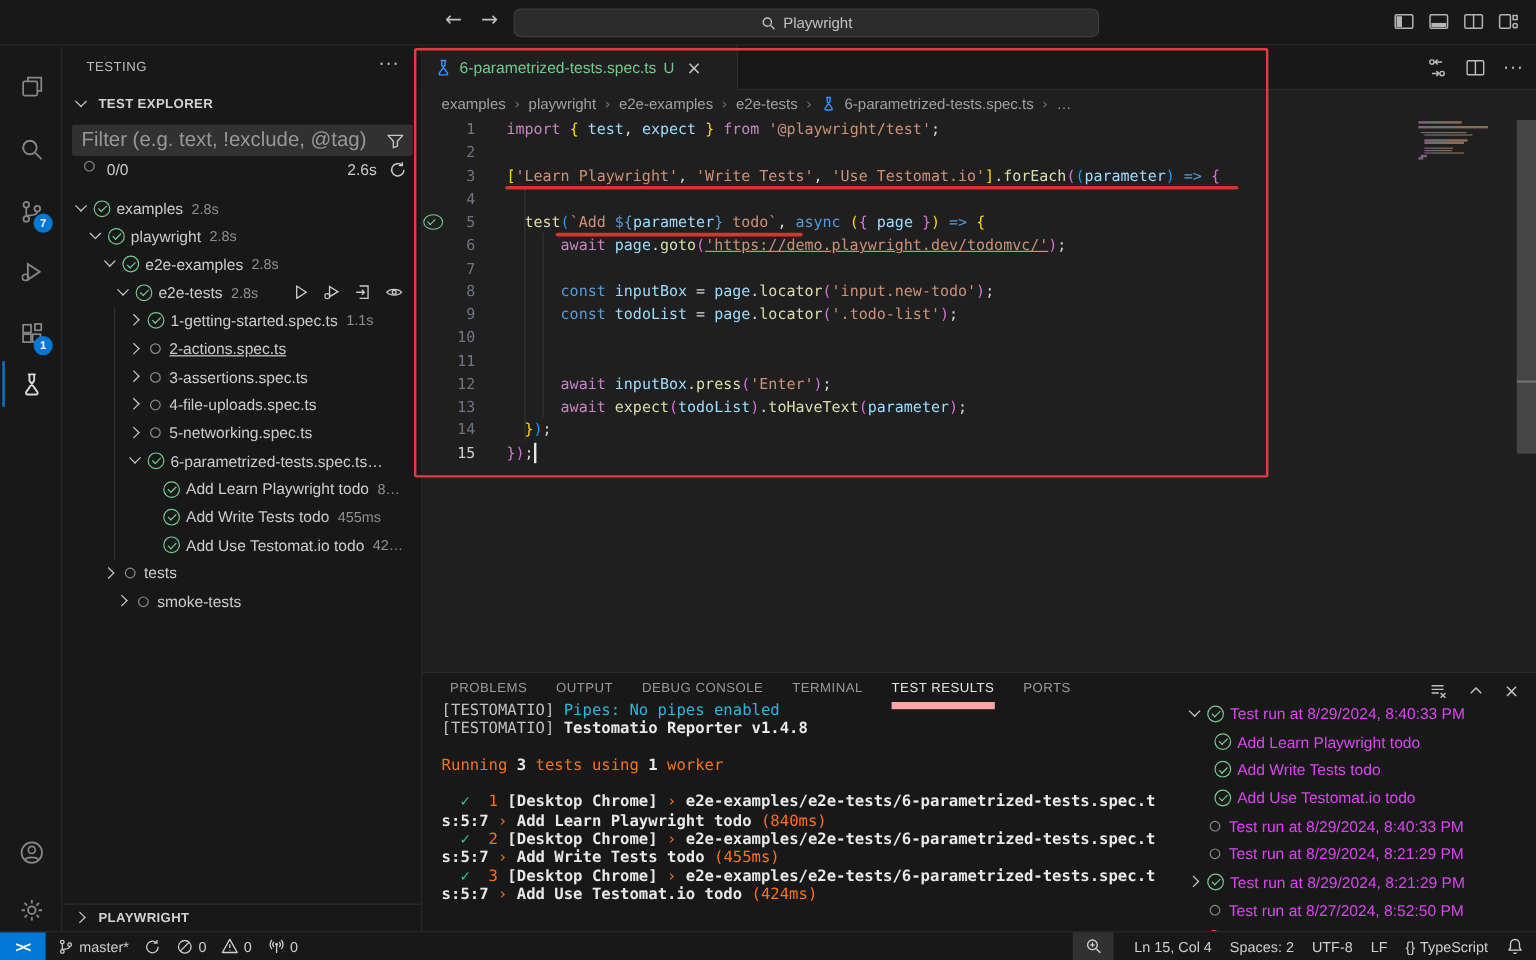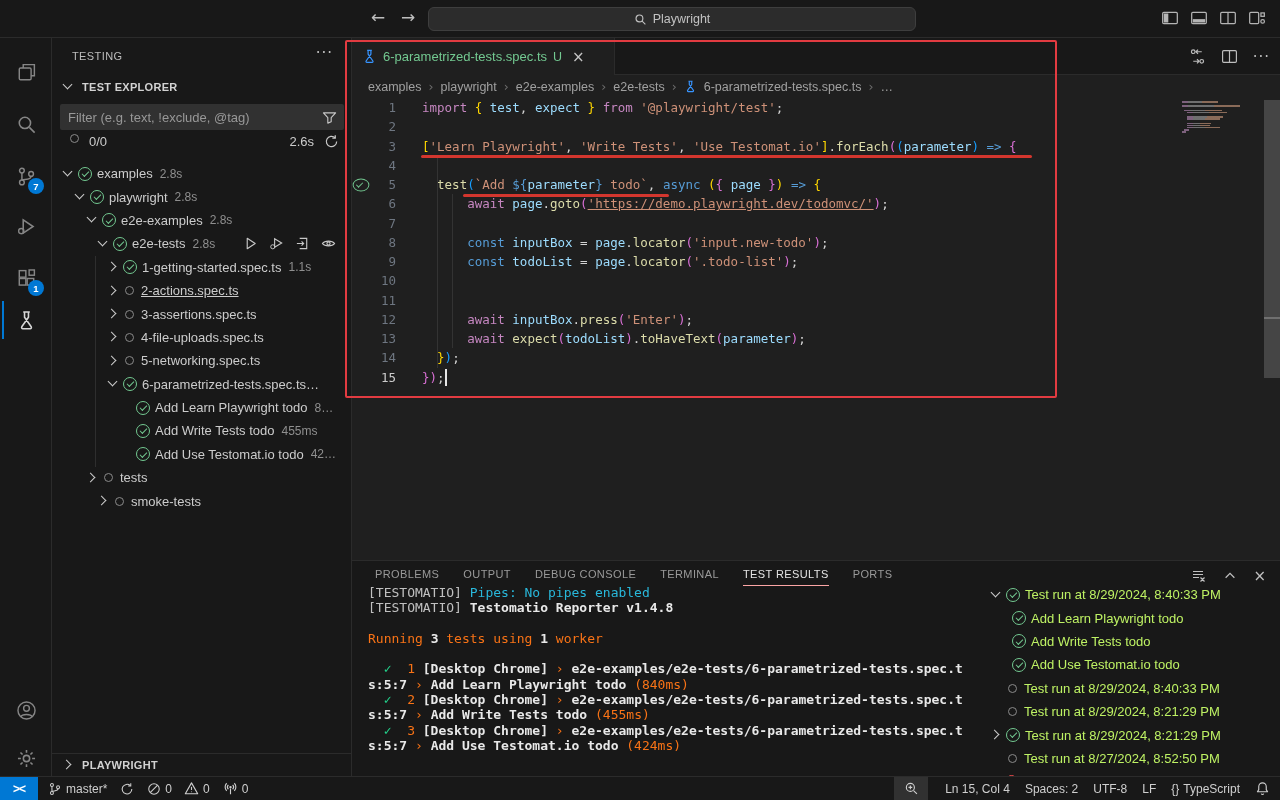--- a/index.html
+++ b/index.html
@@ -20,21 +20,21 @@
   .ab-ind{position:absolute;left:0;width:2px;height:38px;background:#0078d4}
   .badge{position:absolute;min-width:16px;height:16px;border-radius:9px;background:#0078d4;color:#fff;font-size:9.5px;display:flex;align-items:center;justify-content:center;font-weight:bold}
   
   .sidebar{position:absolute;left:52px;top:38px;width:300px;height:738px;background:#181818;border-right:1px solid #2b2b2b;overflow:hidden}
   .sb-title{position:absolute;left:0;top:0;width:100%;height:36px}
   .sb-title .t{position:absolute;left:20px;top:12px;font-size:11px;letter-spacing:.4px;color:#bdbdbd}
   .sb-more{position:absolute;right:18px;top:6px;color:#c0c0c0;font-size:15px;letter-spacing:1px}
   .sb-section{position:absolute;left:0;top:38px;height:22px;display:flex;align-items:center;gap:6px;padding-left:8px}
   .sb-section .t{font-size:11px;font-weight:bold;letter-spacing:.3px;color:#d2d2d2}
   .filter{position:absolute;left:8px;top:66px;width:284px;height:26px;background:#313131;border-radius:2px;display:flex;align-items:center}
-  .filter input{flex:1;background:transparent;border:none;outline:none;color:#0ea5e9;font-size:13px;padding:0 8px;font-family:"Liberation Sans",sans-serif}
+  .filter input{flex:1;background:transparent;border:none;outline:none;color:#0ea5e9;font-size:17px;padding:0 8px;font-family:"Liberation Sans",sans-serif}
   .filter input::placeholder{color:#989898}
   .filter .fi{margin-right:7px;color:#c8c8c8}
   .summary{position:absolute;left:0;top:96px;width:100%;height:26px;display:flex;padding:0 12px 0 18px;gap:10px}
   .summary .cnt{color:#cccccc}
   .summary .dur{margin-left:auto;color:#cccccc}
   #tree{position:absolute;left:0;top:124px;width:100%}
   .trow{display:flex;align-items:center;height:23.4px;cursor:default;white-space:nowrap}
   .chev-slot{width:16px;height:16px;flex:0 0 16px;position:relative}
   .chev-d::after,.chev-r::after{content:"";position:absolute;left:4px;top:4px;width:6px;height:6px;border-right:1.4px solid #cccccc;border-bottom:1.4px solid #cccccc}
   .chev-d::after{transform:rotate(45deg);top:2px}
@@ -72,28 +72,28 @@
   .iguide{position:absolute;width:1px;background:#333333}
   .cursor{position:absolute;width:1.5px;height:17px;background:#e6e6e6}
   #minimap{position:absolute;left:830px;top:63px;width:74px}
   .mm-line{position:absolute;height:1.7px;opacity:.65;background:linear-gradient(90deg,#b085b0 0 6px,#9b9b9b 6px 55%,#c49478 55% 100%)}
   .scrollstrip{position:absolute;left:912px;top:62px;width:16px;height:278px;background:#454545}
   .scrollstrip .div{position:absolute;left:0;top:217px;width:16px;height:2px;background:#6f6f6f}
   
   .panel{position:absolute;left:352px;top:560px;width:928px;height:216px;background:#181818;border-top:1px solid #2b2b2b;overflow:hidden}
   .p-tabs{position:absolute;left:0;top:0;height:26px;display:flex;gap:24px;padding-left:23px;align-items:flex-start;padding-top:7px}
   .ptab{font-size:11px;letter-spacing:.4px;color:#9a9a9a;padding-bottom:5px;border-bottom:1px solid transparent}
-  .ptab.active{color:#e4e4e4;border-bottom:1px solid #fca5a5}
+  .ptab.active{color:#e4e4e4;border-bottom:6px solid #fca5a5}
   .p-icons{position:absolute;right:14px;top:6px;display:flex;gap:16px;color:#c0c0c0;align-items:center}
   #term{position:absolute;left:16px;top:24px;width:612px;font-family:"DejaVu Sans Mono","DejaVu Sans",monospace;font-size:13px;line-height:15.3px}
   .tline{white-space:pre;height:15.3px}
   .tm-pf{color:#c0c0c0}.tm-cy{color:#29b8db}.tm-wt{color:#e8e8e8;font-weight:600}.tm-dm{color:#f97316}.tm-gn{color:#23d18b}
   #results{position:absolute;left:630px;top:22px;width:298px;height:194px;overflow:hidden}
   .rrow{display:flex;align-items:center;height:23.4px;white-space:nowrap}
-  .rlabel{color:#bef264}
+  .rlabel{color:#d946ef}
   .red-partial{position:absolute;left:24px;top:192px;width:11px;height:11px;border:1.6px solid #f14c4c;border-radius:50%}
   
   .statusbar{position:absolute;left:0;top:776px;width:1280px;height:24px;background:#181818;border-top:1px solid #2b2b2b;font-size:12px;color:#cfcfcf}
   .remote{position:absolute;left:0;top:0;width:38px;height:23px;background:#0078d4;color:#fff;display:flex;align-items:center;justify-content:center;font-size:12px;font-weight:bold;letter-spacing:-1px}
   .sb-left{position:absolute;left:48px;top:0;height:23px;display:flex;align-items:center;gap:13px}
   .sb-right{position:absolute;right:10px;top:0;height:23px;display:flex;align-items:center;gap:15px}
   .sb-item{display:flex;align-items:center;gap:4px}
   .zoombox{width:34px;height:23px;background:#313131;display:flex;align-items:center;justify-content:center;margin-right:2px}
   
   .anno{position:absolute;pointer-events:none;z-index:60}

